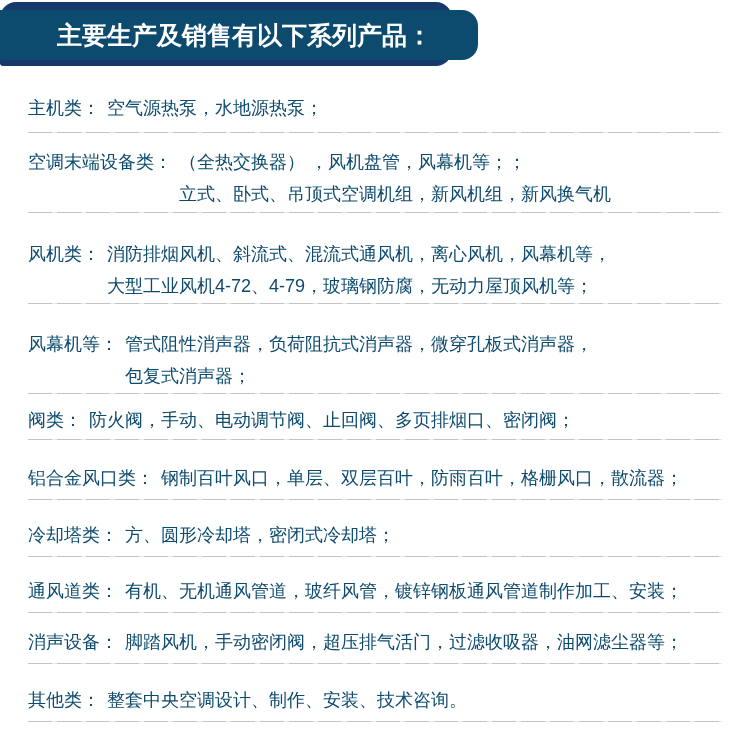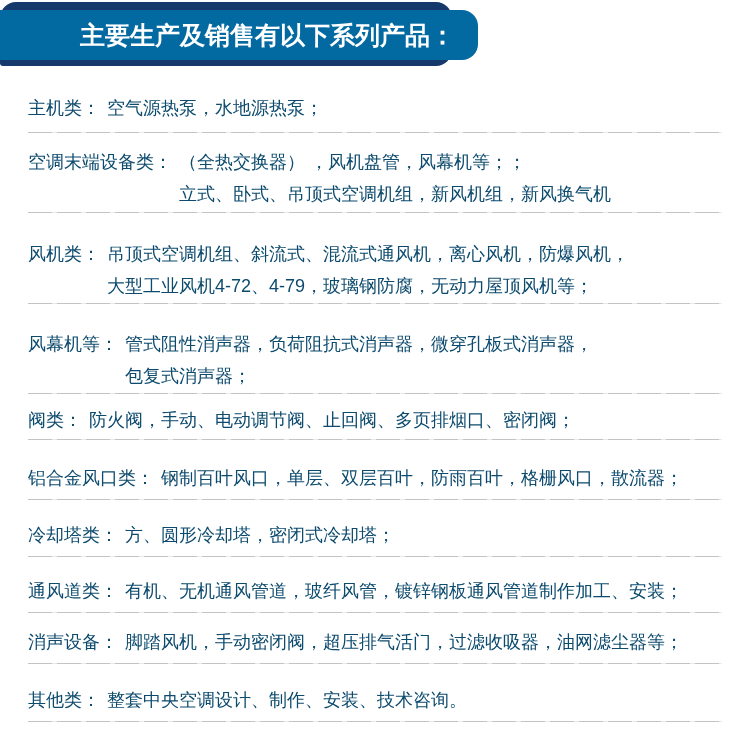--- a/index.html
+++ b/index.html
@@ -80,21 +80,21 @@
   .s7  { padding: 19px 0 5px; }
   .s8  { padding: 18px 0 5px; }
   .s9  { padding: 13px 0 5px; }
   .s10 { padding: 20px 0 5px; }
 </style>
 </head>
 <body>
 
 <div class="banner-wrap">
   <div class="banner-back" style="background: rgb(22, 57, 107);"></div>
-  <div class="banner-front" style="background: #0369a1; justify-content: center;">
+  <div class="banner-front" style="background: #0c4a6e;">
     <span class="banner-title">主要生产及销售有以下系列产品：</span>
   </div>
 </div>
 
 <div class="content">
 
   <div class="section s1">
     <span class="label">主机类：</span>
     <span class="lines">
       <span class="line">空气源热泵，水地源热泵；</span>
@@ -108,21 +108,21 @@
     <span class="lines">
       <span class="line">（全热交换器） ，风机盘管，风幕机等；；</span>
       <span class="line">立式、卧式、吊顶式空调机组，新风机组，新风换气机</span>
     </span>
   </div>
   <div class="divider"></div>
 
   <div class="section s3">
     <span class="label">风机类：</span>
     <span class="lines">
-      <span class="line">吊顶式空调机组、斜流式、混流式通风机，离心风机，防爆风机，</span>
+      <span class="line">消防排烟风机、斜流式、混流式通风机，离心风机，风幕机等，</span>
       <span class="line">大型工业风机4-72、4-79，玻璃钢防腐，无动力屋顶风机等；</span>
     </span>
   </div>
   <div class="divider"></div>
 
   <div class="section s4">
     <span class="label">风幕机等：</span>
     <span class="lines">
       <span class="line">管式阻性消声器，负荷阻抗式消声器，微穿孔板式消声器，</span>
       <span class="line">包复式消声器；</span>

